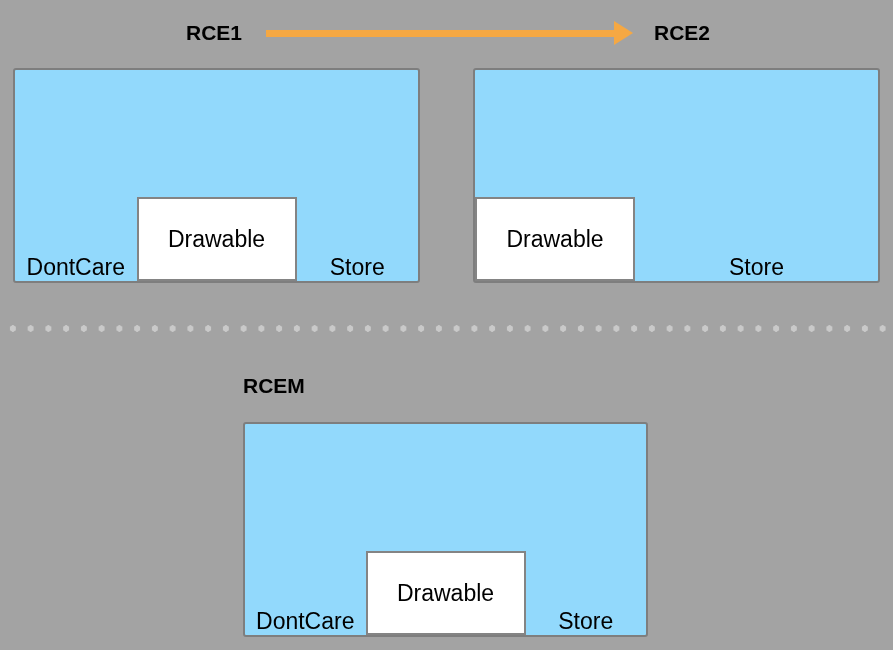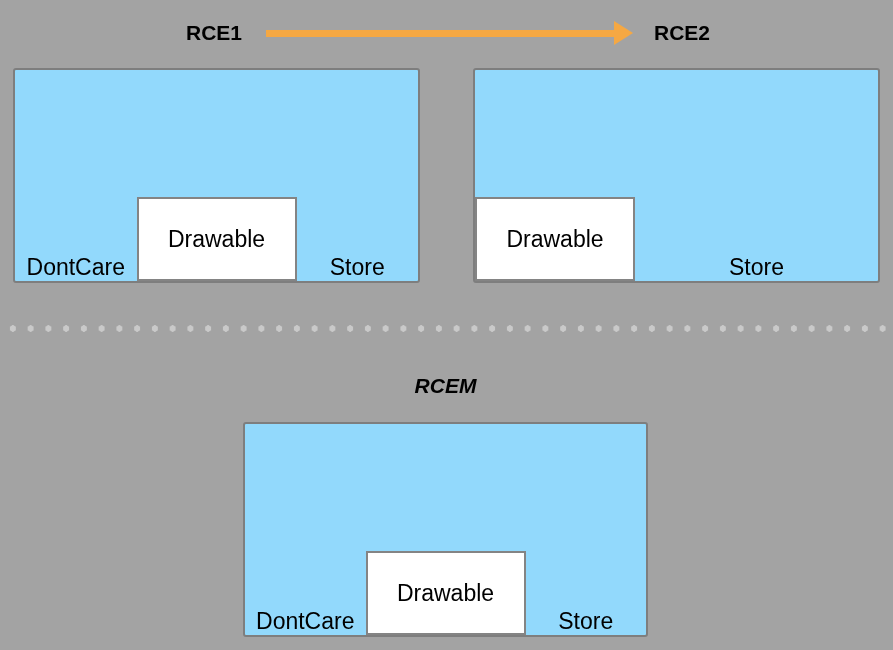--- a/index.html
+++ b/index.html
@@ -21,22 +21,21 @@
     font-weight: bold;
     color: #000000;
     line-height: 24px;
     white-space: nowrap;
   }
   #rce1-title { left: 186px; top: 21px; }
   #rce2-title { left: 645px; top: 21px; margin-left: 9px; }
   #rcem-title {
     left: 243px; top: 374px;
     width: 405px;
-    text-align: center;
-    font-style: italic;
+    text-align: left;
   }
   .merge-arrow {
     position: absolute;
     left: 266px;
     top: 21px;
     width: 367px;
     height: 24px;
     display: flex;
     align-items: center;
   }

